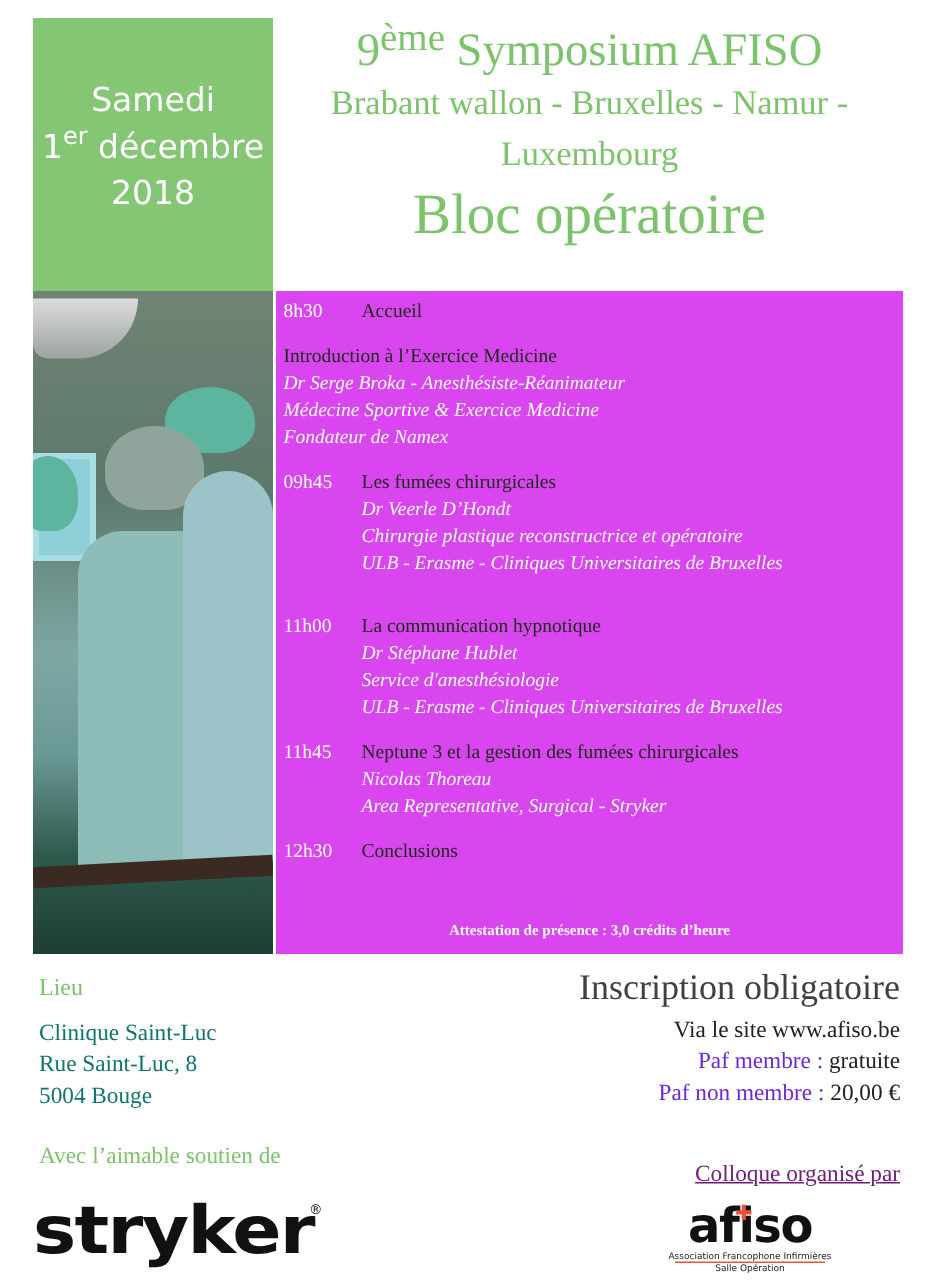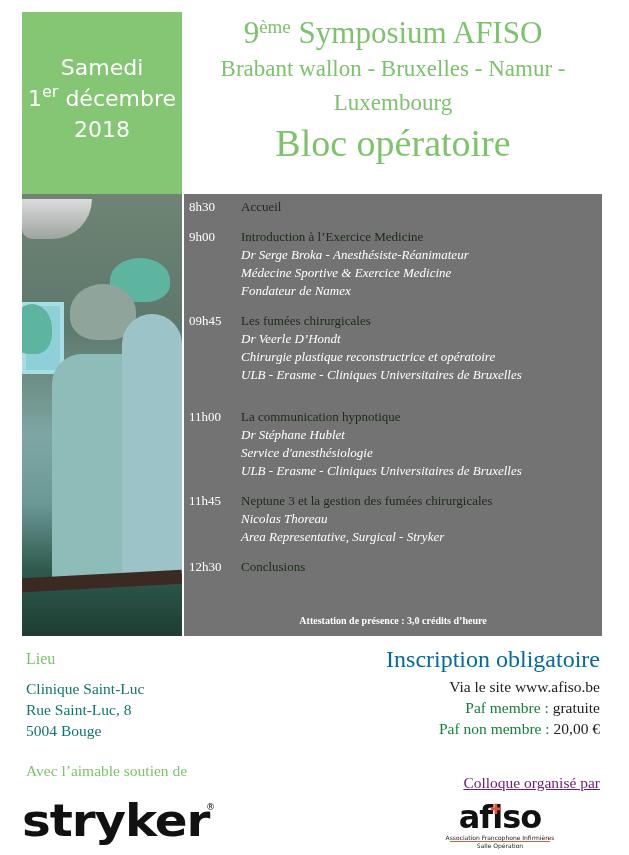--- a/index.html
+++ b/index.html
@@ -11,58 +11,58 @@
     background: #84c674; color: #ffffff;
     font-family: "DejaVu Sans", sans-serif; font-size: 22px; line-height: 31px;
     text-align: center; padding-top: 40px;
   }
   .date-box sup { font-size: 16px; vertical-align: 9px; line-height: 0; }
 
   .header {
     position: absolute; left: 184px; top: 12px; width: 418px; text-align: center; color: #7cc36c;
   }
   .title-line { font-size: 31px; line-height: 38px; margin-top: 2px; }
-  .title-line sup { font-size: 19px; vertical-align: 10px; line-height: 0; }
+  .title-line sup { font-size: 26px; vertical-align: 10px; line-height: 0; }
   .region-line { font-size: 23px; line-height: 34px; }
   .theme-line { font-size: 38px; line-height: 46px; margin-top: 0px; }
 
   .photo {
     position: absolute; left: 22px; top: 194px; width: 160px; height: 442px; overflow: hidden;
     background: linear-gradient(180deg, #6f8474 0%, #5d786c 30%, #7ea7a4 55%, #6a9895 70%, #2f5a4e 85%, #1f3d33 100%);
   }
   .photo .lamp { position:absolute; left:0; top:5px; width:70px; height:40px; border-radius: 0 0 40px 10px; background: linear-gradient(#dcdcdc,#9da3a0); }
   .photo .monitor { position:absolute; left:0; top:108px; width:42px; height:72px; background:#8fcfd8; border:4px solid #a8dde4; }
   .photo .cap { position:absolute; border-radius: 50% 50% 40% 40%; background:#5db5a0; }
   .photo .gown { position:absolute; background:#8ebcb9; border-radius: 30px 30px 0 0; }
   .photo .tray { position:absolute; left:0; top:380px; width:160px; height:14px; background:#3a2a22; transform: rotate(-3deg); }
 
   .schedule {
     position: absolute; left: 184px; top: 194px; width: 418px; height: 442px;
-    background: #737373; padding: 4px 0 0 5px;
+    background: #d946ef; padding: 4px 0 0 5px;
   }
   .row { display: flex; font-size: 13px; line-height: 18px; }
   .row .time { width: 52px; color: #ffffff; flex-shrink: 0; }
   .row .body { flex: 1; }
   .row .topic { color: #1d2a1a; }
   .row .detail { color: #ffffff; font-style: italic; }
   .gap-md { height: 12px; }
   .attest {
     position: absolute; left: 0; width: 100%; bottom: 10px; text-align: center;
     color: #ffffff; font-weight: bold; font-size: 10px;
   }
 
   .lieu { position: absolute; left: 26px; top: 644px; }
   .lieu .h { color: #7cc36c; font-size: 16px; line-height: 30px; }
   .lieu .addr { color: #0f766e; font-size: 15.5px; line-height: 21px; margin-top: 4px; }
 
   .inscr { position: absolute; right: 29px; top: 644px; text-align: right; }
-  .inscr .h { color: #0369a1; font-size: 24px; line-height: 30px; }
+  .inscr .h { color: #404040; font-size: 24px; line-height: 30px; }
   .inscr .l { font-size: 15.5px; line-height: 21px; color: #222; }
   .inscr .l.first { margin-top: 2px; }
-  .inscr .lbl { color: #15803d; }
+  .inscr .lbl { color: #6d28d9; }
 
   .sponsor-label { position: absolute; left: 26px; top: 762px; color: #7cc36c; font-size: 15.5px; }
   .org-label { position: absolute; right: 29px; top: 774px; color: #701a75; font-size: 15.5px; text-decoration: underline; }
 
   .stryker {
     position: absolute; left: 22px; top: 796px; font-family: "DejaVu Sans", sans-serif;
     font-weight: bold; font-size: 44px; letter-spacing: -1px; color: #111; line-height: 50px;
     transform: scaleX(1.1); transform-origin: left;
   }
   .stryker-reg { position:absolute; left: 206px; top: 802px; font-size: 9px; color:#111; font-family:"DejaVu Sans",sans-serif; }
@@ -102,21 +102,20 @@
 
 <div class="schedule">
   <div class="row">
     <div class="time">8h30</div>
     <div class="body">
         <div class="topic">Accueil</div>
       </div>
   </div>
   <div class="gap-md"></div>
   <div class="row">
-    <div class="time">9h00</div>
     <div class="body">
       <div class="topic">Introduction à l’Exercice Medicine</div>
       <div class="detail">Dr Serge Broka - Anesthésiste-Réanimateur</div>
       <div class="detail">Médecine Sportive &amp; Exercice Medicine</div>
       <div class="detail">Fondateur de Namex</div>
     </div>
   </div>
   <div class="gap-md"></div>
   <div class="row">
     <div class="time">09h45</div>

